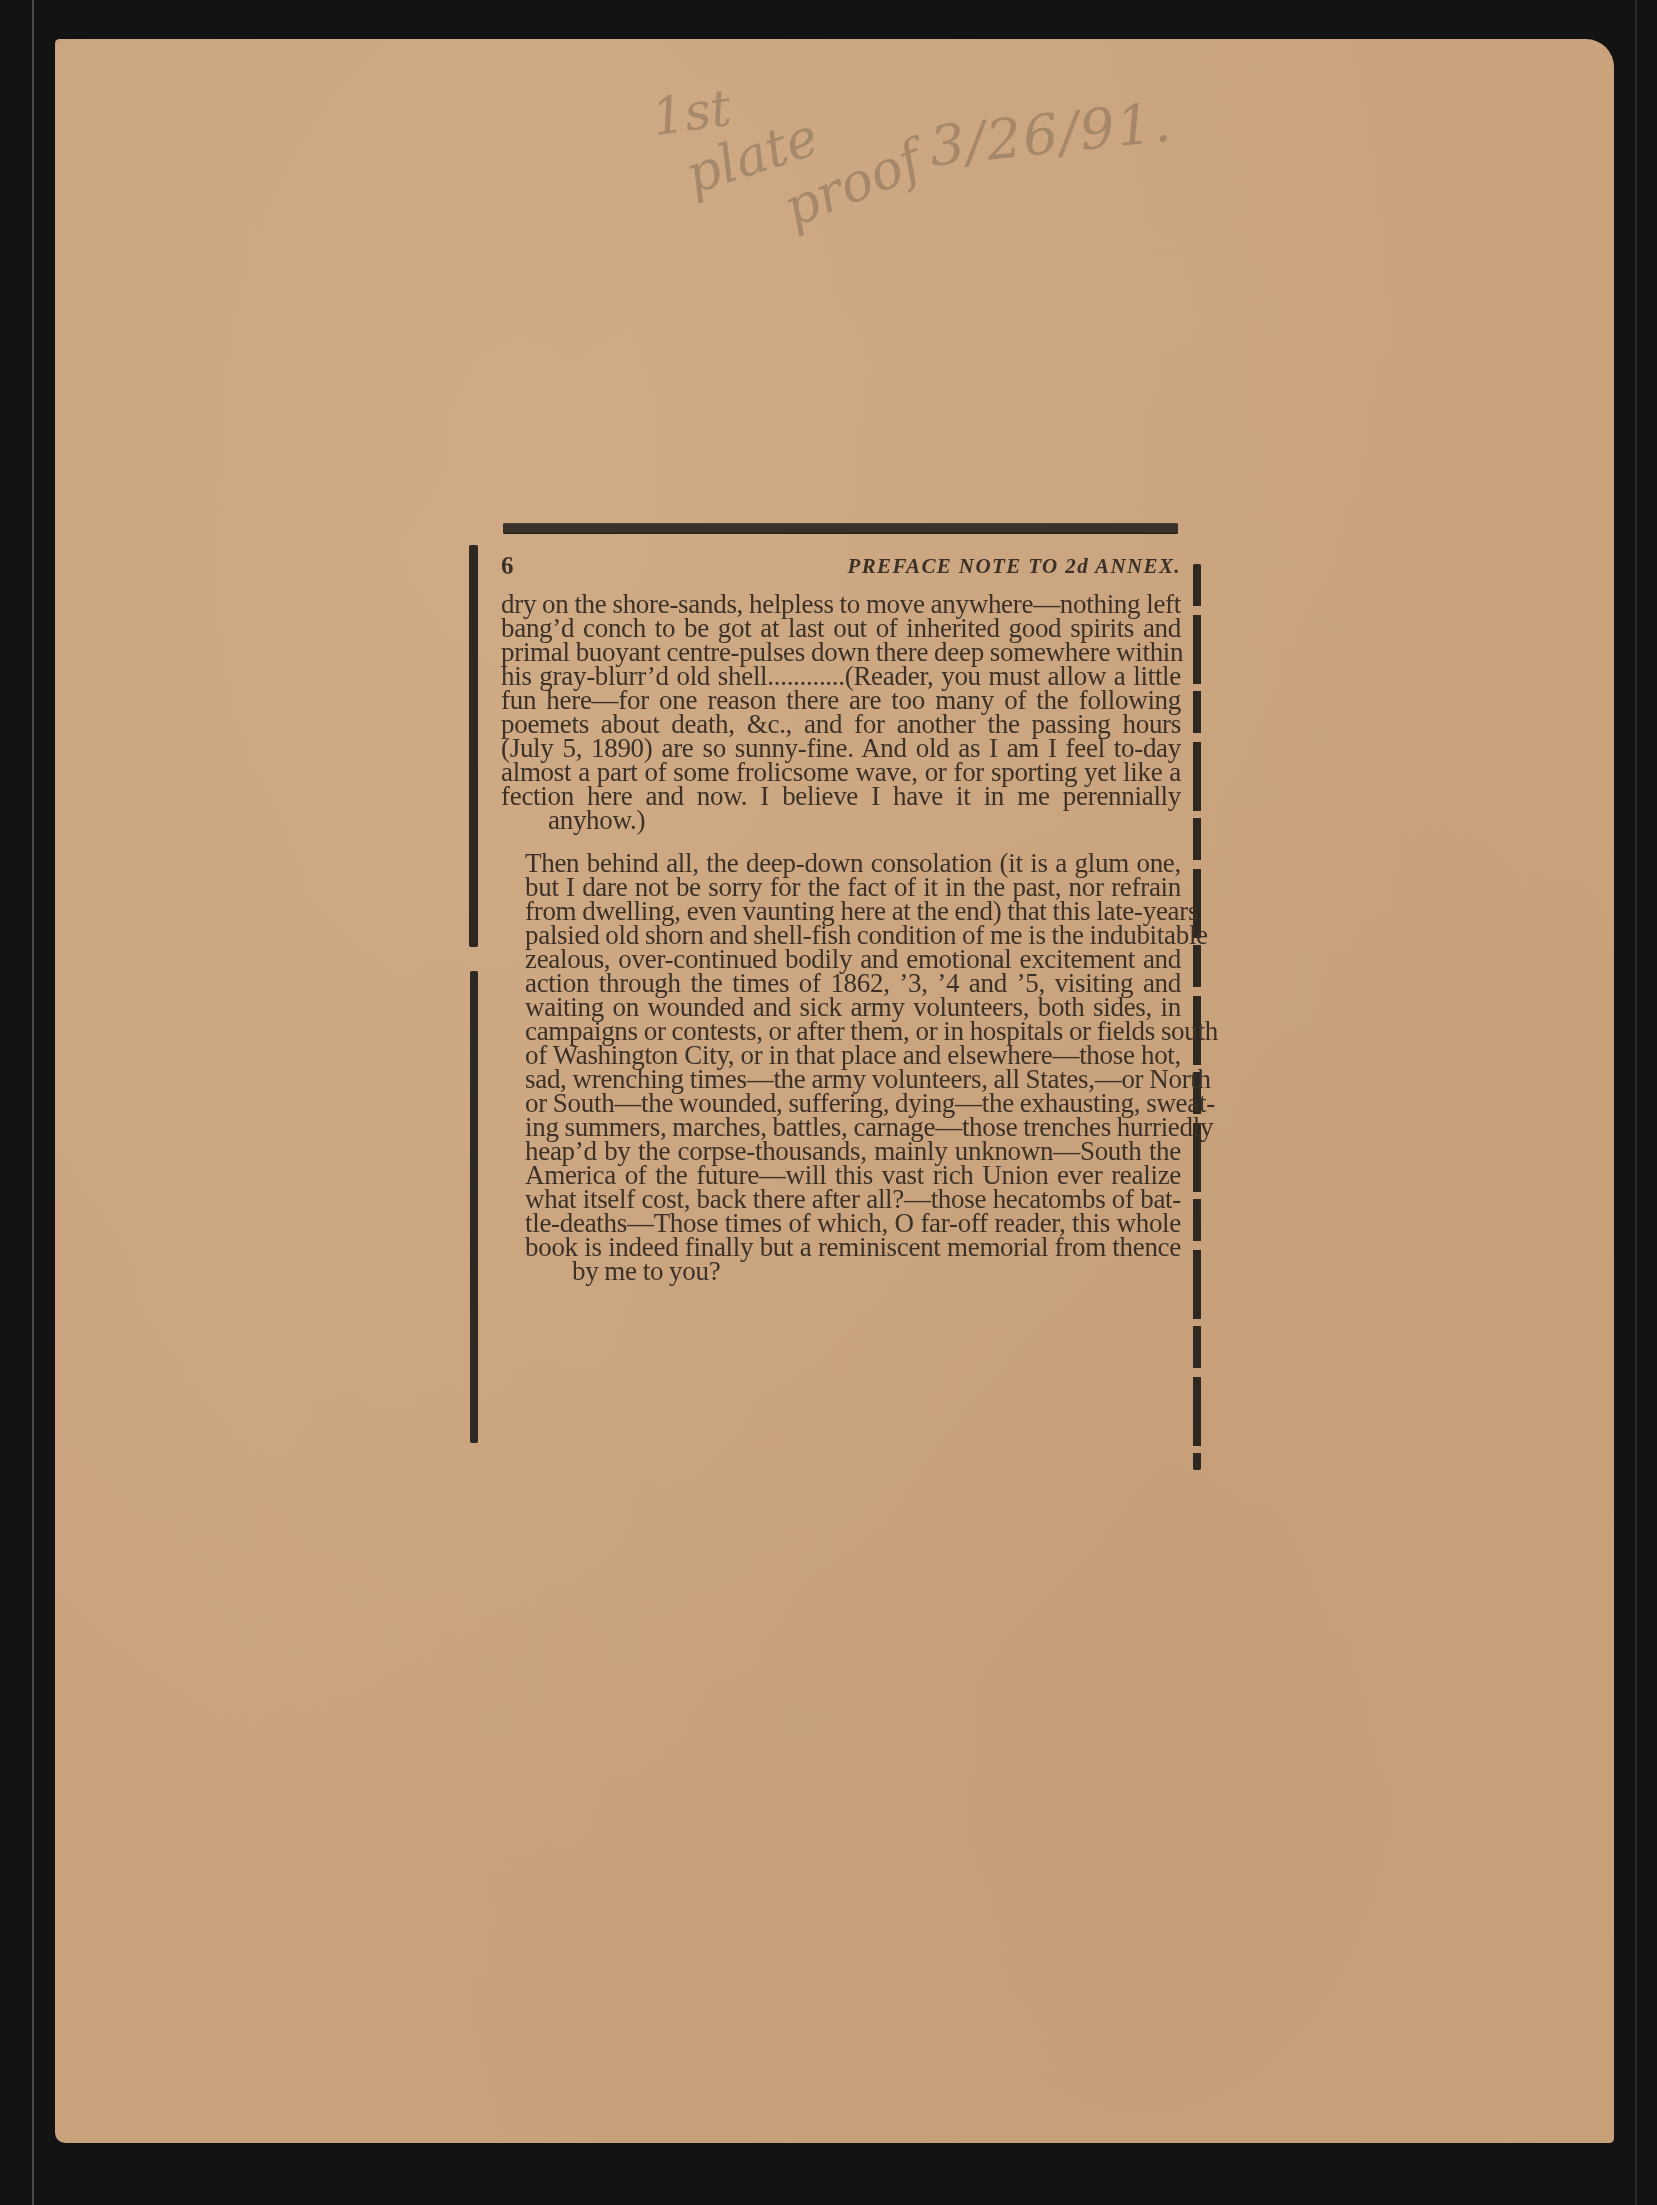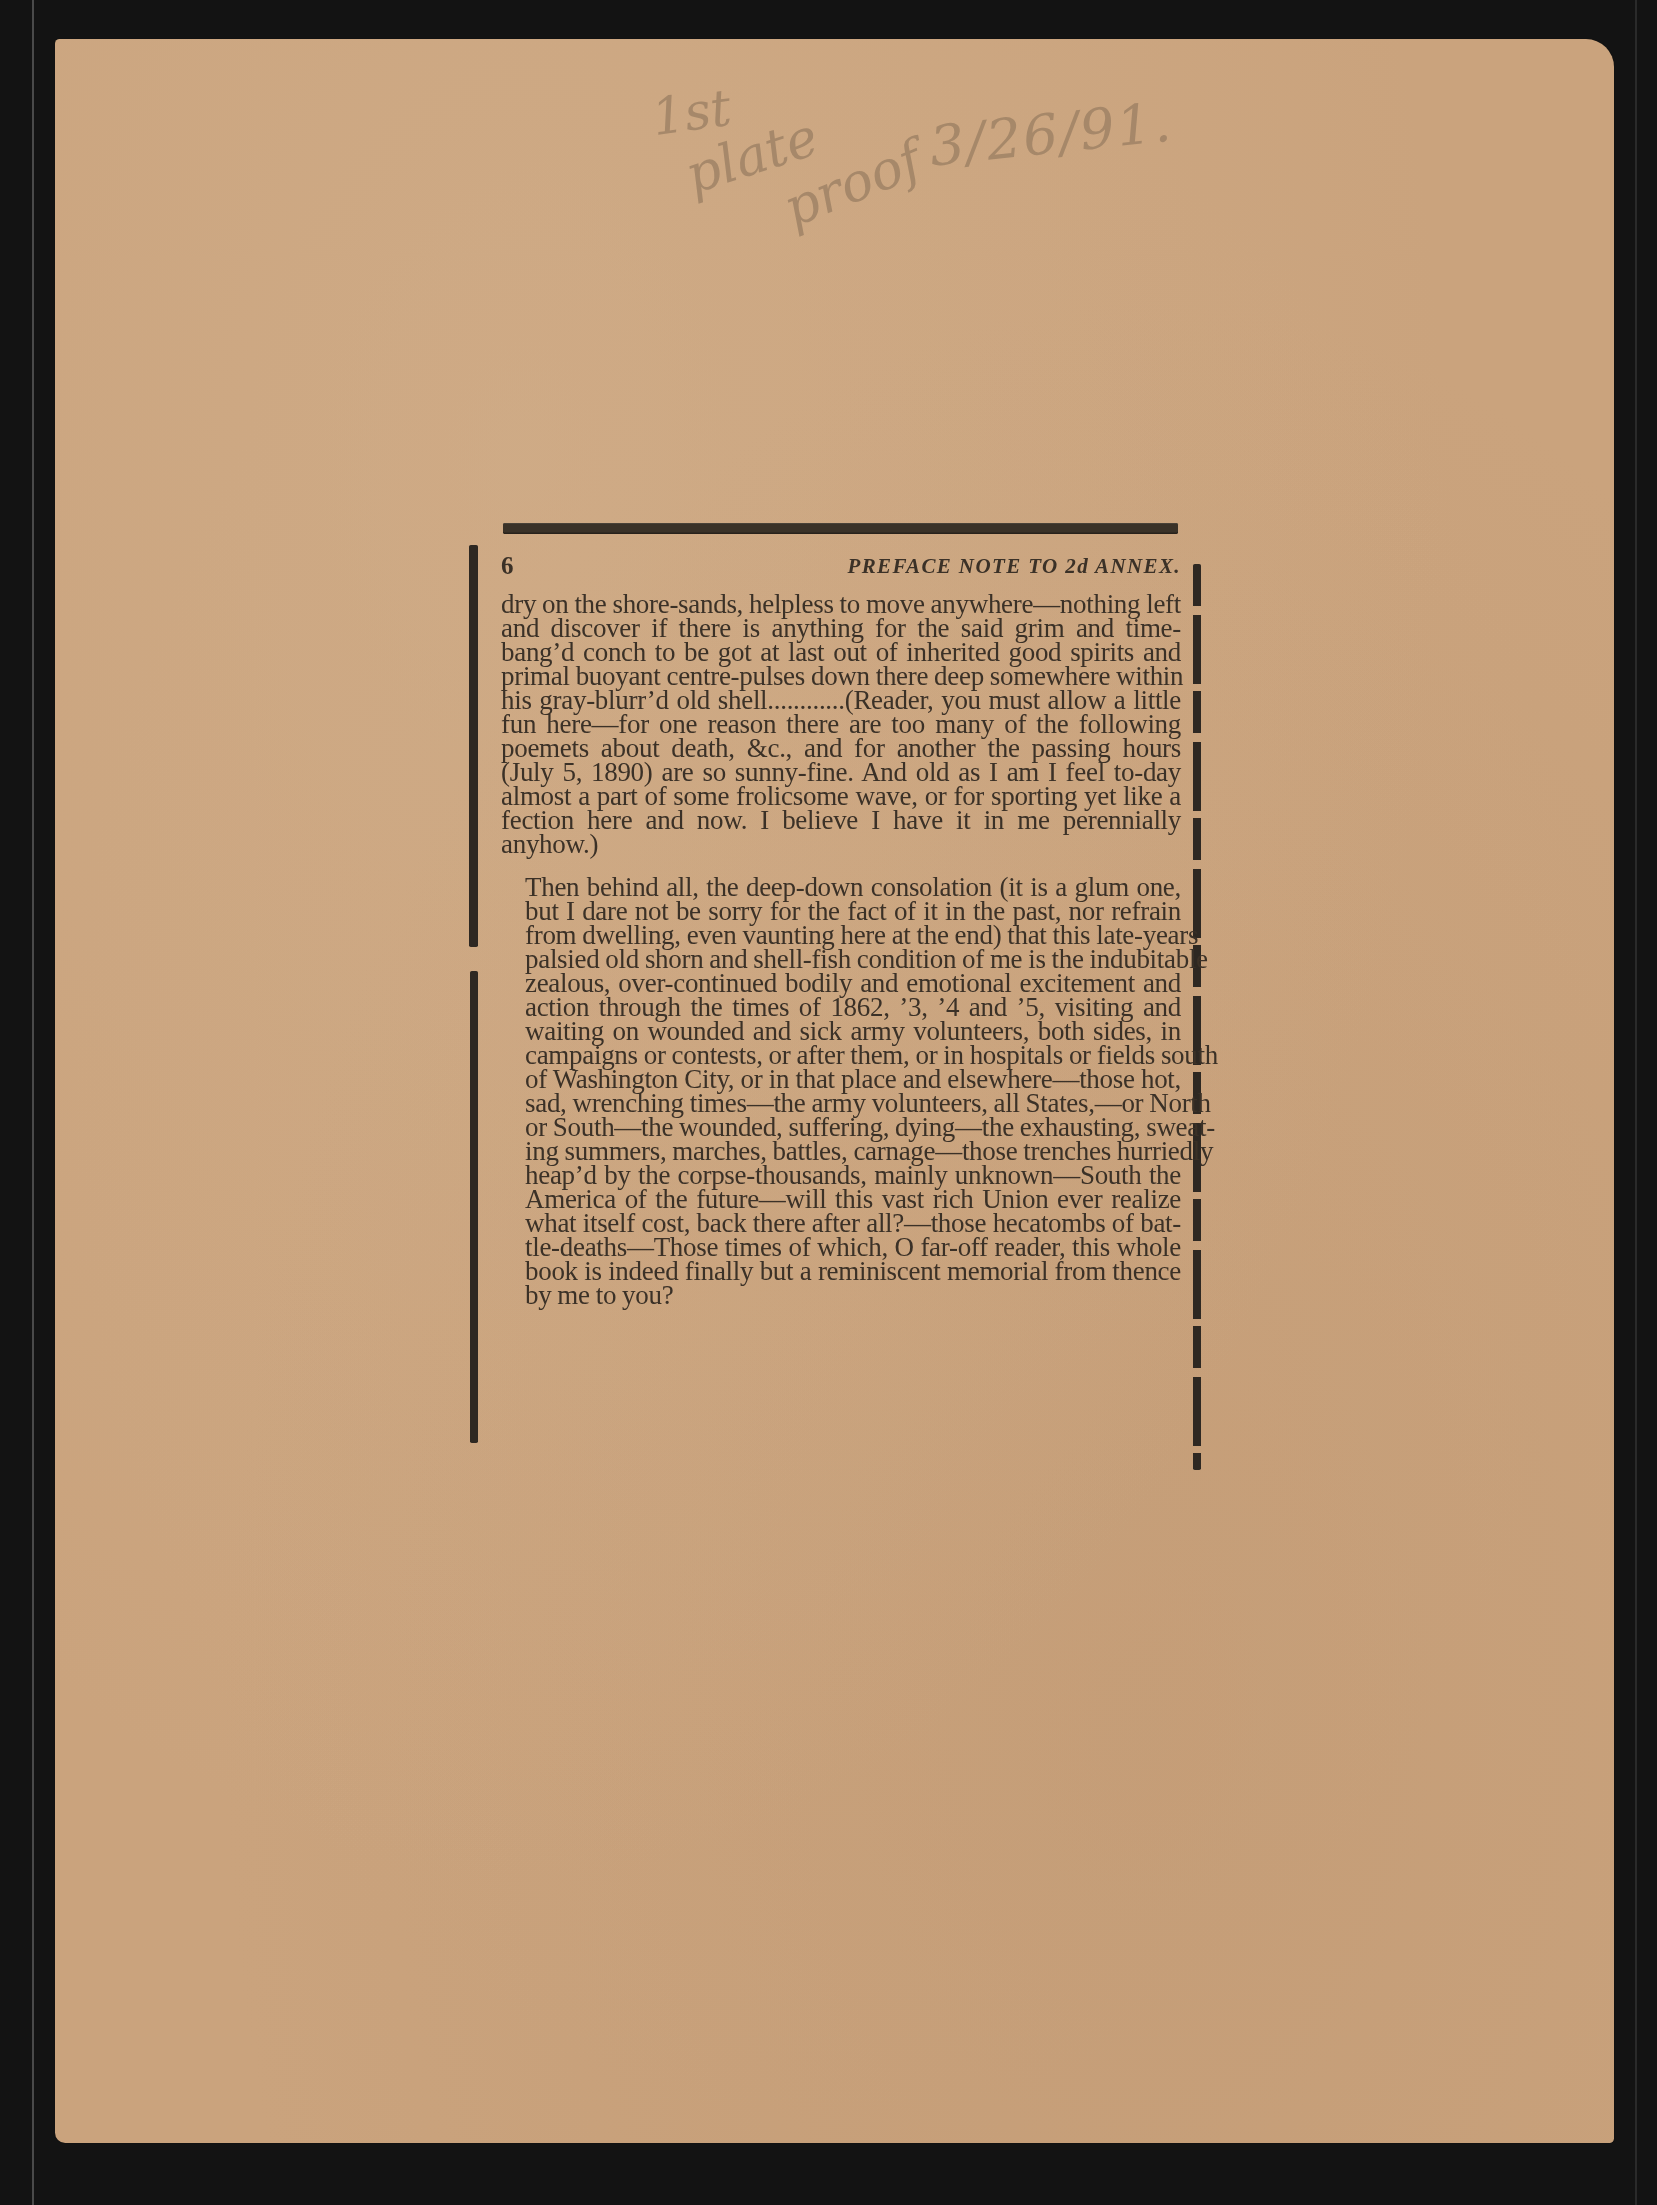--- a/index.html
+++ b/index.html
@@ -177,20 +177,21 @@
     text-indent: 24px;
   }
   .paragraph .line {
     display: block;
     text-align: justify;
     text-align-last: justify;
     white-space: nowrap;
   }
   .paragraph .line.last {
     text-align-last: left;
+    margin-left: 47px;
   }
 </style>
 </head>
 <body>
 
 <div class="scan-bg"></div>
 <div class="mat-line-left"></div>
 <div class="mat-line-right"></div>
 
 <div class="paper"></div>
@@ -208,21 +209,20 @@
 <div class="right-rule"></div>
 
 <div class="page-content">
   <div class="running-head">
     <span class="page-number">6</span>
     <span class="header-title">PREFACE NOTE TO 2d ANNEX.</span>
   </div>
 
   <p class="paragraph paragraph-1">
     <span class="line">dry on the shore-sands, helpless to move anywhere—nothing left</span>
-    <span class="line">and discover if there is anything for the said grim and time-</span>
     <span class="line">bang’d conch to be got at last out of inherited good spirits and</span>
     <span class="line">primal buoyant centre-pulses down there deep somewhere within</span>
     <span class="line">his gray-blurr’d old shell............(Reader, you must allow a little</span>
     <span class="line">fun here—for one reason there are too many of the following</span>
     <span class="line">poemets about death, &amp;c., and for another the passing hours</span>
     <span class="line">(July 5, 1890) are so sunny-fine.   And old as I am I feel to-day</span>
     <span class="line">almost a part of some frolicsome wave, or for sporting yet like a</span>
     <span class="line">fection here and now.  I believe I have it in me perennially</span>
     <span class="line last">anyhow.)</span>
   </p>

